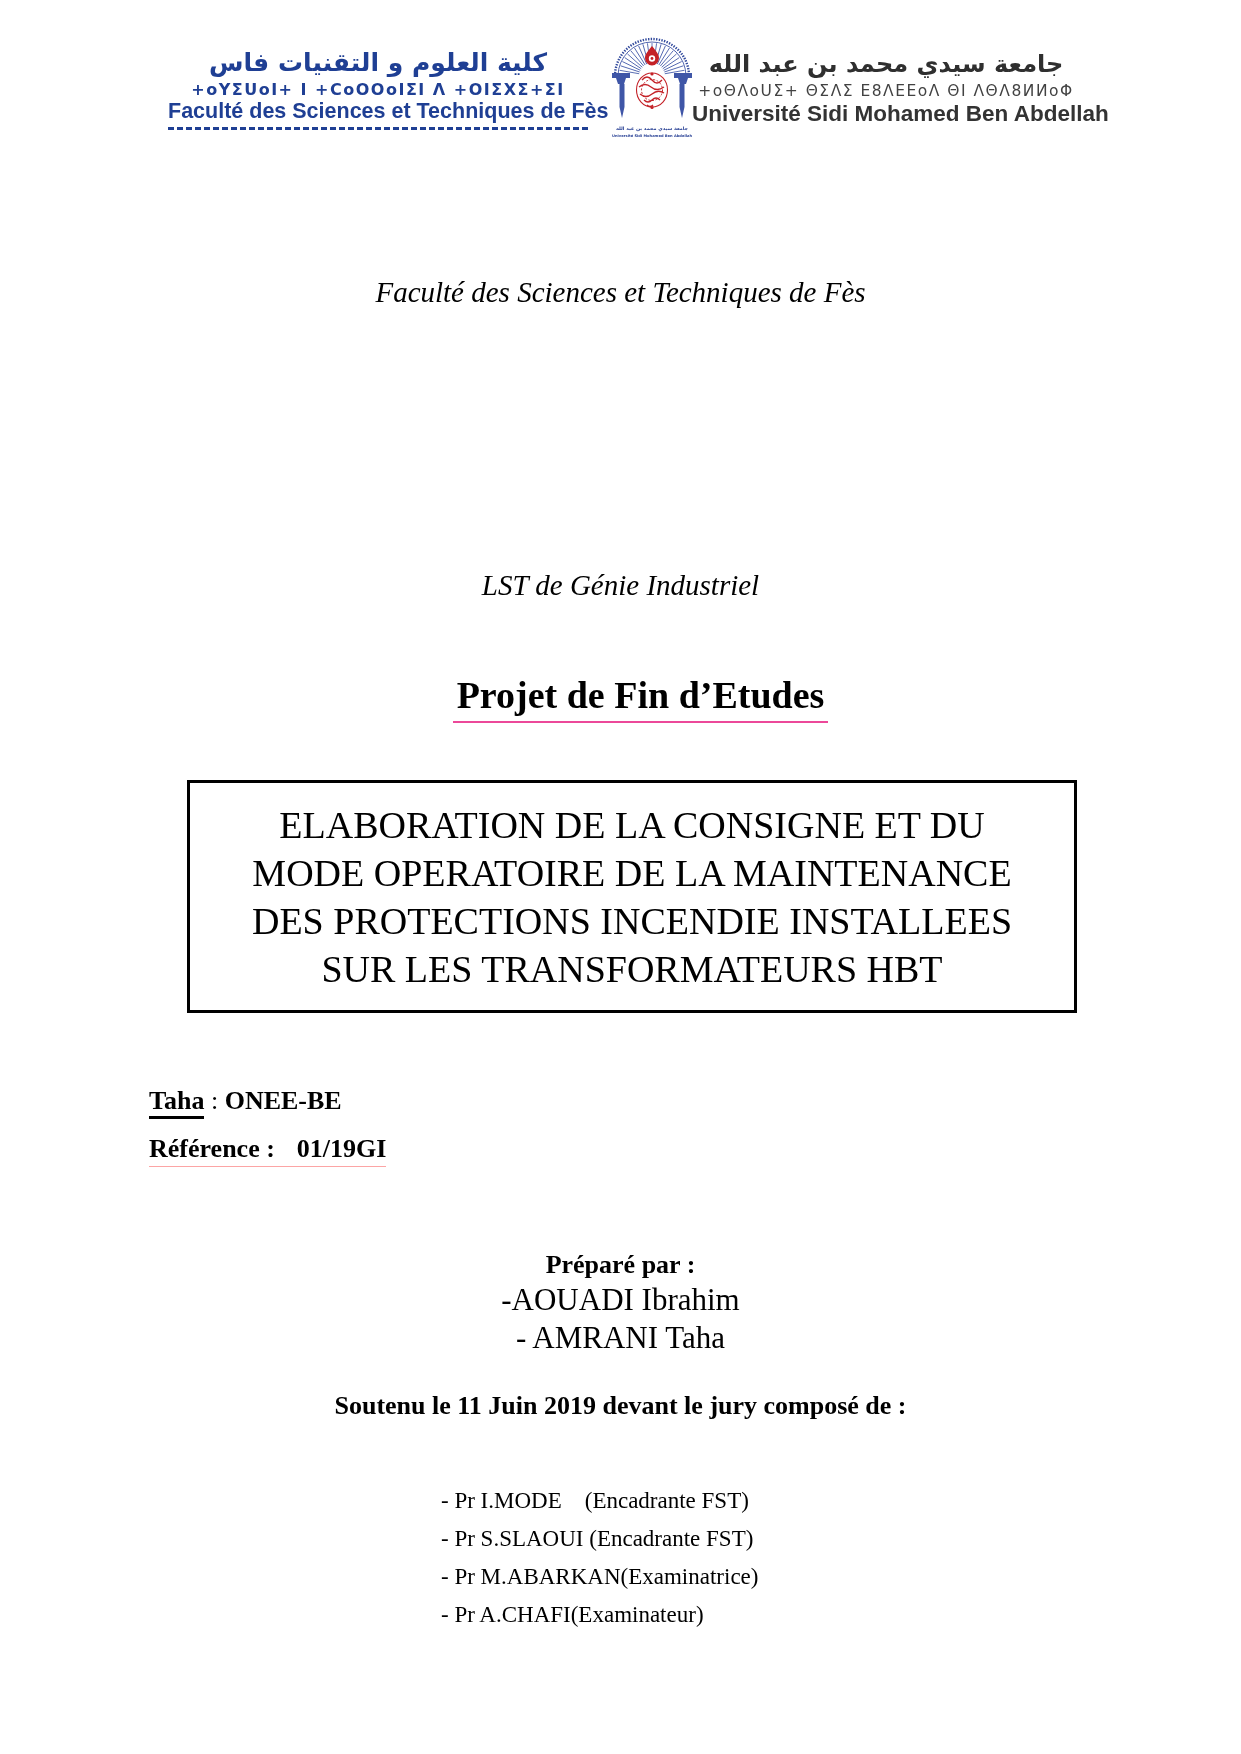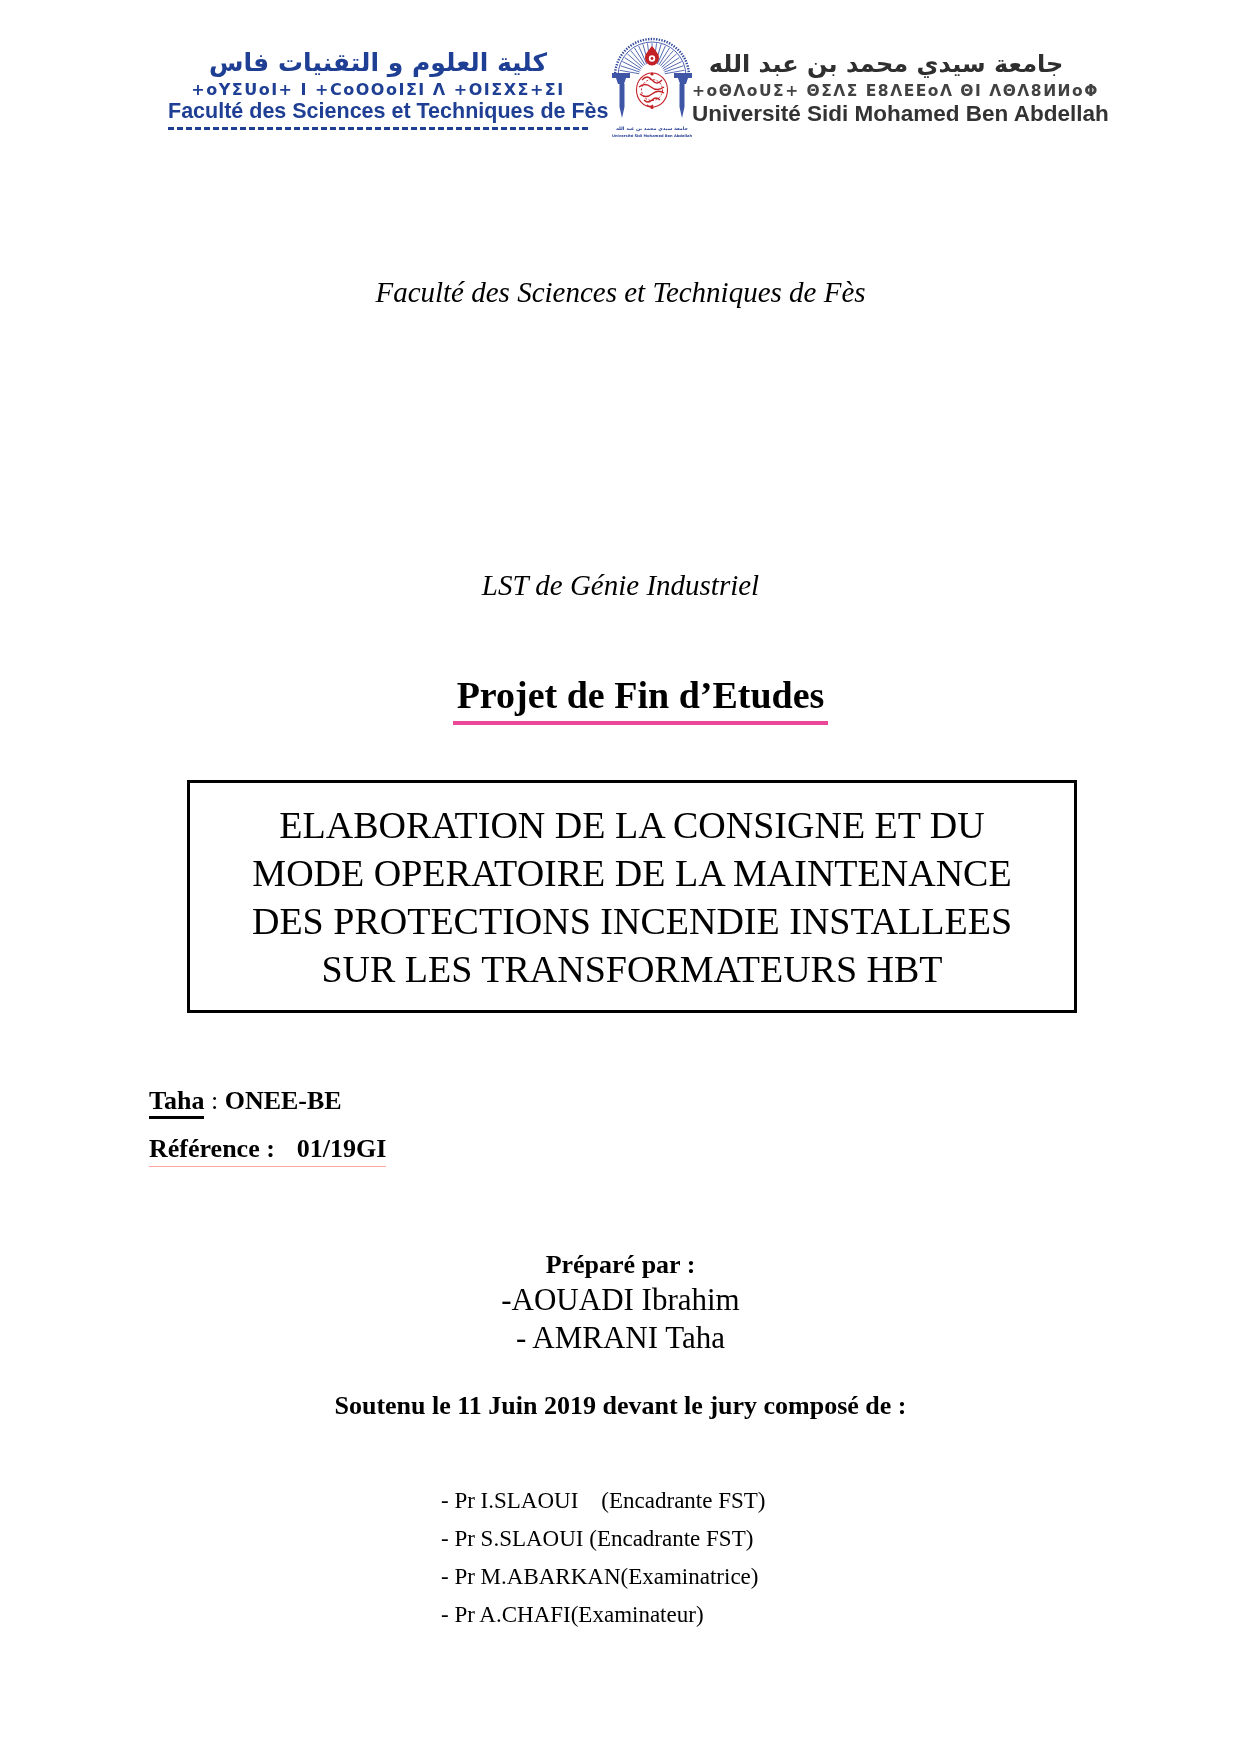--- a/index.html
+++ b/index.html
@@ -37,37 +37,37 @@
   .lh-right{
     position:absolute; left:692px; top:50px; width:388px;
     text-align:center; color:#383838;
   }
   .lh-right .ar{
     font-family:"DejaVu Sans",sans-serif; direction:rtl;
     font-size:24px; font-weight:bold; line-height:29px; color:#2f2f2f;
   }
   .lh-right .tif{
     font-family:"DejaVu Sans",sans-serif;
-    font-size:15.5px; font-weight:bold; letter-spacing:1.5px; line-height:19px; margin-top:3px;
+    font-size:15.5px; font-weight:normal; letter-spacing:1.5px; line-height:19px; margin-top:3px;
     color:#424242; white-space:nowrap;text-align:center;
   }
   .lh-right .fr{
     font-family:"Liberation Sans","DejaVu Sans",sans-serif;
     font-size:22.5px; font-weight:bold; line-height:26px; color:#333; white-space:nowrap;
   }
   .emblem{position:absolute; left:602px; top:30px; width:100px; height:114px;}
 
   
   .cline{position:absolute; left:0; width:100%; text-align:center;}
   .it{font-style:italic;}
   .faculty-line{top:275px; font-size:29px; line-height:34px;}
   .dept-line{top:375px; font-size:29px; line-height:34px;}
   .program-line{top:568px; font-size:29px; line-height:34px;}
   .pfe-line{top:672px; font-size:38px; line-height:46px; font-weight:bold;}
-  .pfe-line span{display:inline-block; border-bottom:4px solid #ec4899; padding:0 4px 3px 4px;margin-left:40px;}
+  .pfe-line span{display:inline-block; border-bottom:2px solid #ec4899; padding:0 4px 3px 4px;margin-left:40px;}
 
   .title-box{
     position:absolute; left:187px; top:780px; width:890px; height:233px;
     border:3px solid #000; box-sizing:border-box;
     display:flex; flex-direction:column; justify-content:center;
     text-align:center; font-size:38px; line-height:48px;align-items:center;
   }
 
   .lieu-line{position:absolute; left:149px; top:1086px; font-size:26px; font-weight:bold;}
   .lieu-line .u{border-bottom:3px solid #000; padding-bottom:1px;}
@@ -191,19 +191,19 @@
     </span>
   </div>
 
   <div class="cline author-1">-AOUADI Ibrahim</div>
   <div class="cline prepared-line">Préparé par :</div>
   <div class="cline author-2">- AMRANI Taha</div>
 
   <div class="cline defense-line">Soutenu le 11 Juin 2019 devant le jury composé de :</div>
 
   <div class="jury">
-    <div>- Pr I.SLAOUI    (Encadrante FST)</div>
+    <div>- Pr I.MODE    (Encadrante FST)</div>
     <div>- Pr S.SLAOUI (Encadrante FST)</div>
     <div>- Pr M.ABARKAN(Examinatrice)</div>
     <div>- Pr A.CHAFI(Examinateur)</div>
   </div>
 
 </div>
 
 </body></html>

